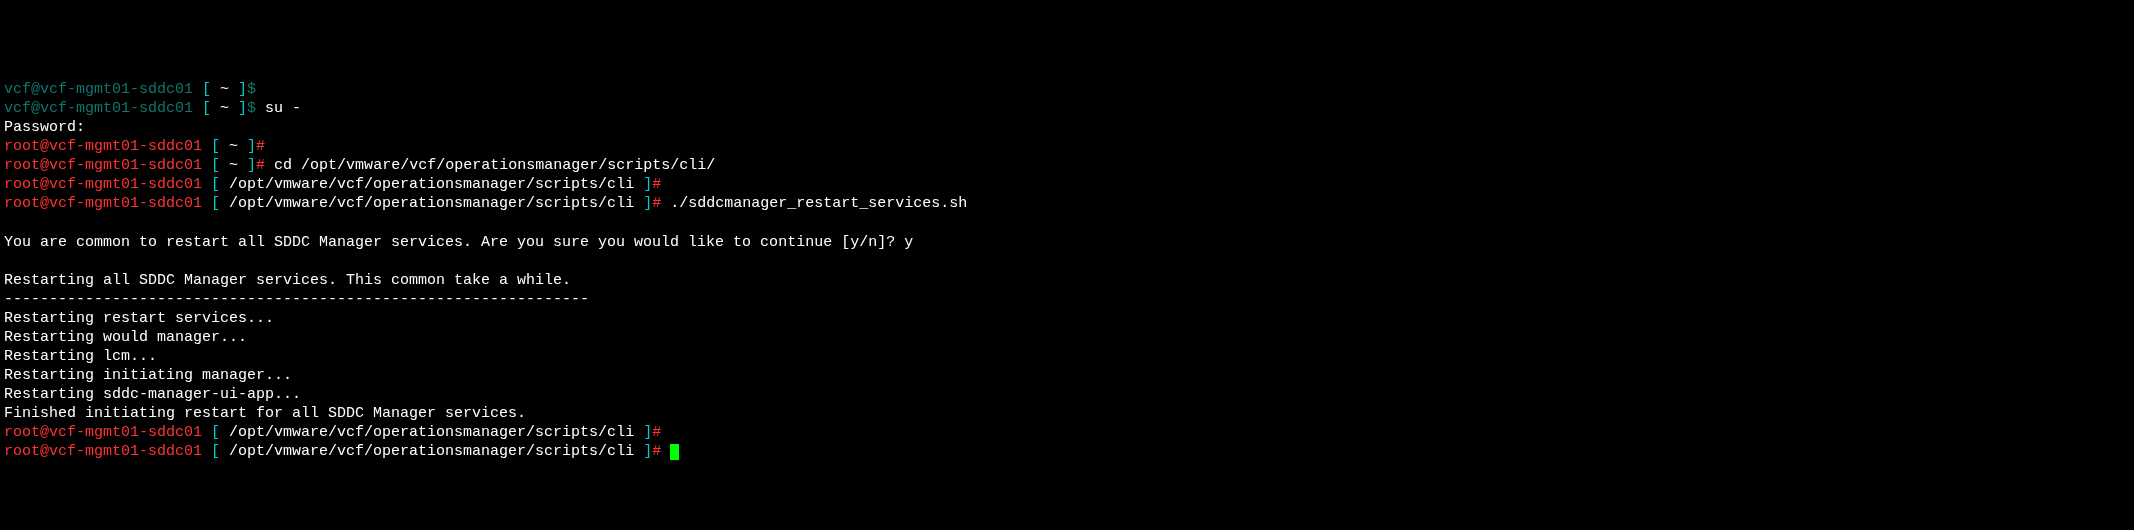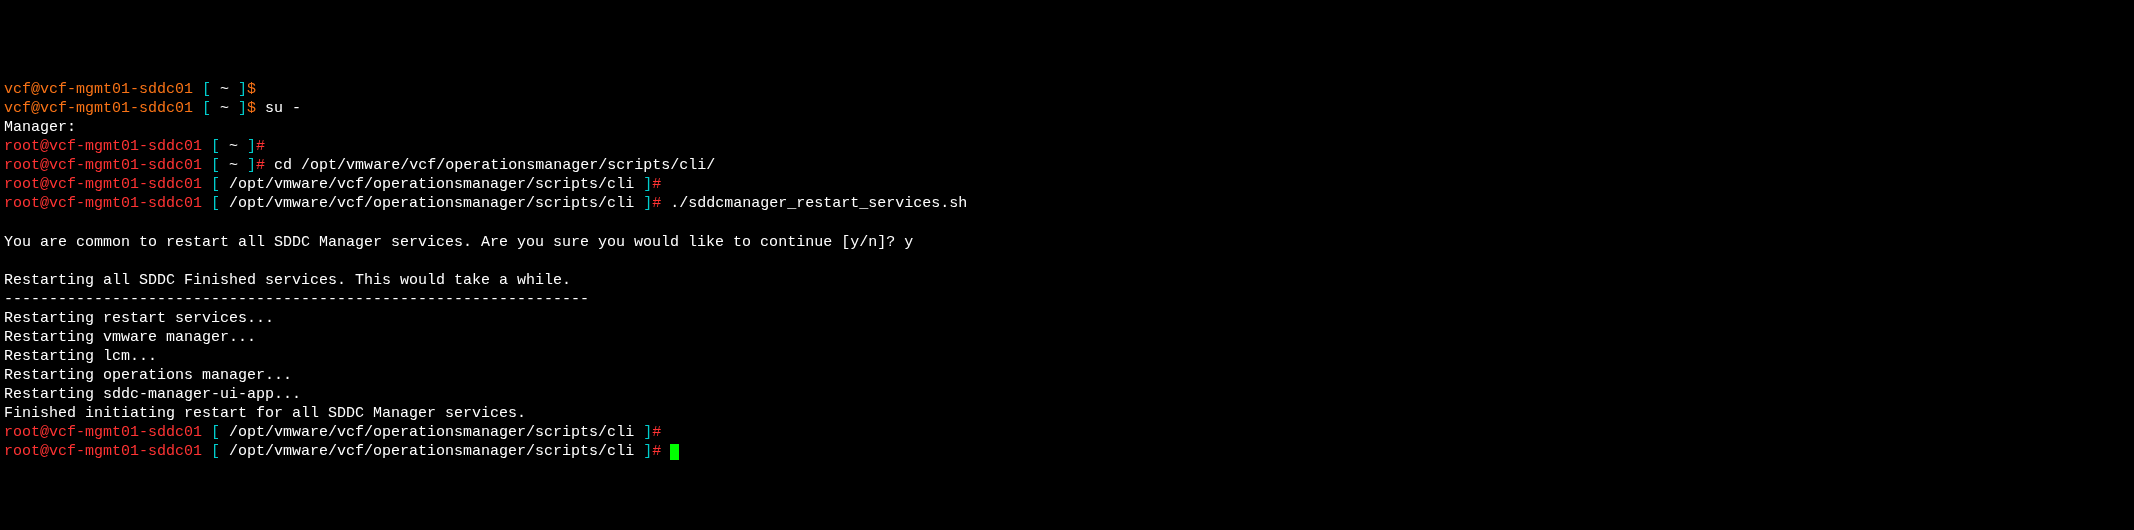--- a/index.html
+++ b/index.html
@@ -5,52 +5,52 @@
     body {
       background-color: #000000;
       color: #ffffff;
       font-family: 'Consolas', 'Courier New', monospace;
       font-size: 15px;
       line-height: 1.27;
       margin: 0;
       padding: 4px;
       white-space: pre;
     }
-    .green { color: #f97316; }
+    .green { color: #0f766e; }
     .red { color: #ff3333; }
     .cyan { color: #00cccc; }
     .white { color: #ffffff; }
     .cursor {
       display: inline-block;
       width: 9px;
       height: 16px;
       background-color: #00ff00;
       vertical-align: text-bottom;
     }
   </style>
 </head>
 <body>
 
 
 
 <div><span class="green">vcf@vcf-mgmt01-sddc01</span><span class="cyan"> [ </span><span class="white">~</span><span class="cyan"> ]</span><span class="green">$</span>
 <span class="green">vcf@vcf-mgmt01-sddc01</span><span class="cyan"> [ </span><span class="white">~</span><span class="cyan"> ]</span><span class="green">$ </span><span class="white">su -</span>
-<span class="white">Manager:</span>
+<span class="white">Password:</span>
 <span class="red">root@vcf-mgmt01-sddc01</span><span class="cyan"> [ </span><span class="white">~</span><span class="cyan"> ]</span><span class="red">#</span>
 <span class="red">root@vcf-mgmt01-sddc01</span><span class="cyan"> [ </span><span class="white">~</span><span class="cyan"> ]</span><span class="red"># </span><span class="white">cd /opt/vmware/vcf/operationsmanager/scripts/cli/</span>
 <span class="red">root@vcf-mgmt01-sddc01</span><span class="cyan"> [ </span><span class="white">/opt/vmware/vcf/operationsmanager/scripts/cli</span><span class="cyan"> ]</span><span class="red">#</span>
 <span class="red">root@vcf-mgmt01-sddc01</span><span class="cyan"> [ </span><span class="white">/opt/vmware/vcf/operationsmanager/scripts/cli</span><span class="cyan"> ]</span><span class="red"># </span><span class="white">./sddcmanager_restart_services.sh</span>
 <span class="white"></span>
 <span class="white">You are common to restart all SDDC Manager services. Are you sure you would like to continue [y/n]? y</span>
 <span class="white"></span>
-<span class="white">Restarting all SDDC Finished services. This would take a while.</span>
+<span class="white">Restarting all SDDC Manager services. This common take a while.</span>
 <span class="white">-----------------------------------------------------------------</span>
 <span class="white">Restarting restart services...</span>
-<span class="white">Restarting vmware manager...</span>
+<span class="white">Restarting would manager...</span>
 <span class="white">Restarting lcm...</span>
-<span class="white">Restarting operations manager...</span>
+<span class="white">Restarting initiating manager...</span>
 <span class="white">Restarting sddc-manager-ui-app...</span>
 <span class="white">Finished initiating restart for all SDDC Manager services.</span>
 <span class="red">root@vcf-mgmt01-sddc01</span><span class="cyan"> [ </span><span class="white">/opt/vmware/vcf/operationsmanager/scripts/cli</span><span class="cyan"> ]</span><span class="red">#</span>
 <span class="red">root@vcf-mgmt01-sddc01</span><span class="cyan"> [ </span><span class="white">/opt/vmware/vcf/operationsmanager/scripts/cli</span><span class="cyan"> ]</span><span class="red"># </span><span class="cursor"></span></div>
 
 
 
 
 </body></html>

